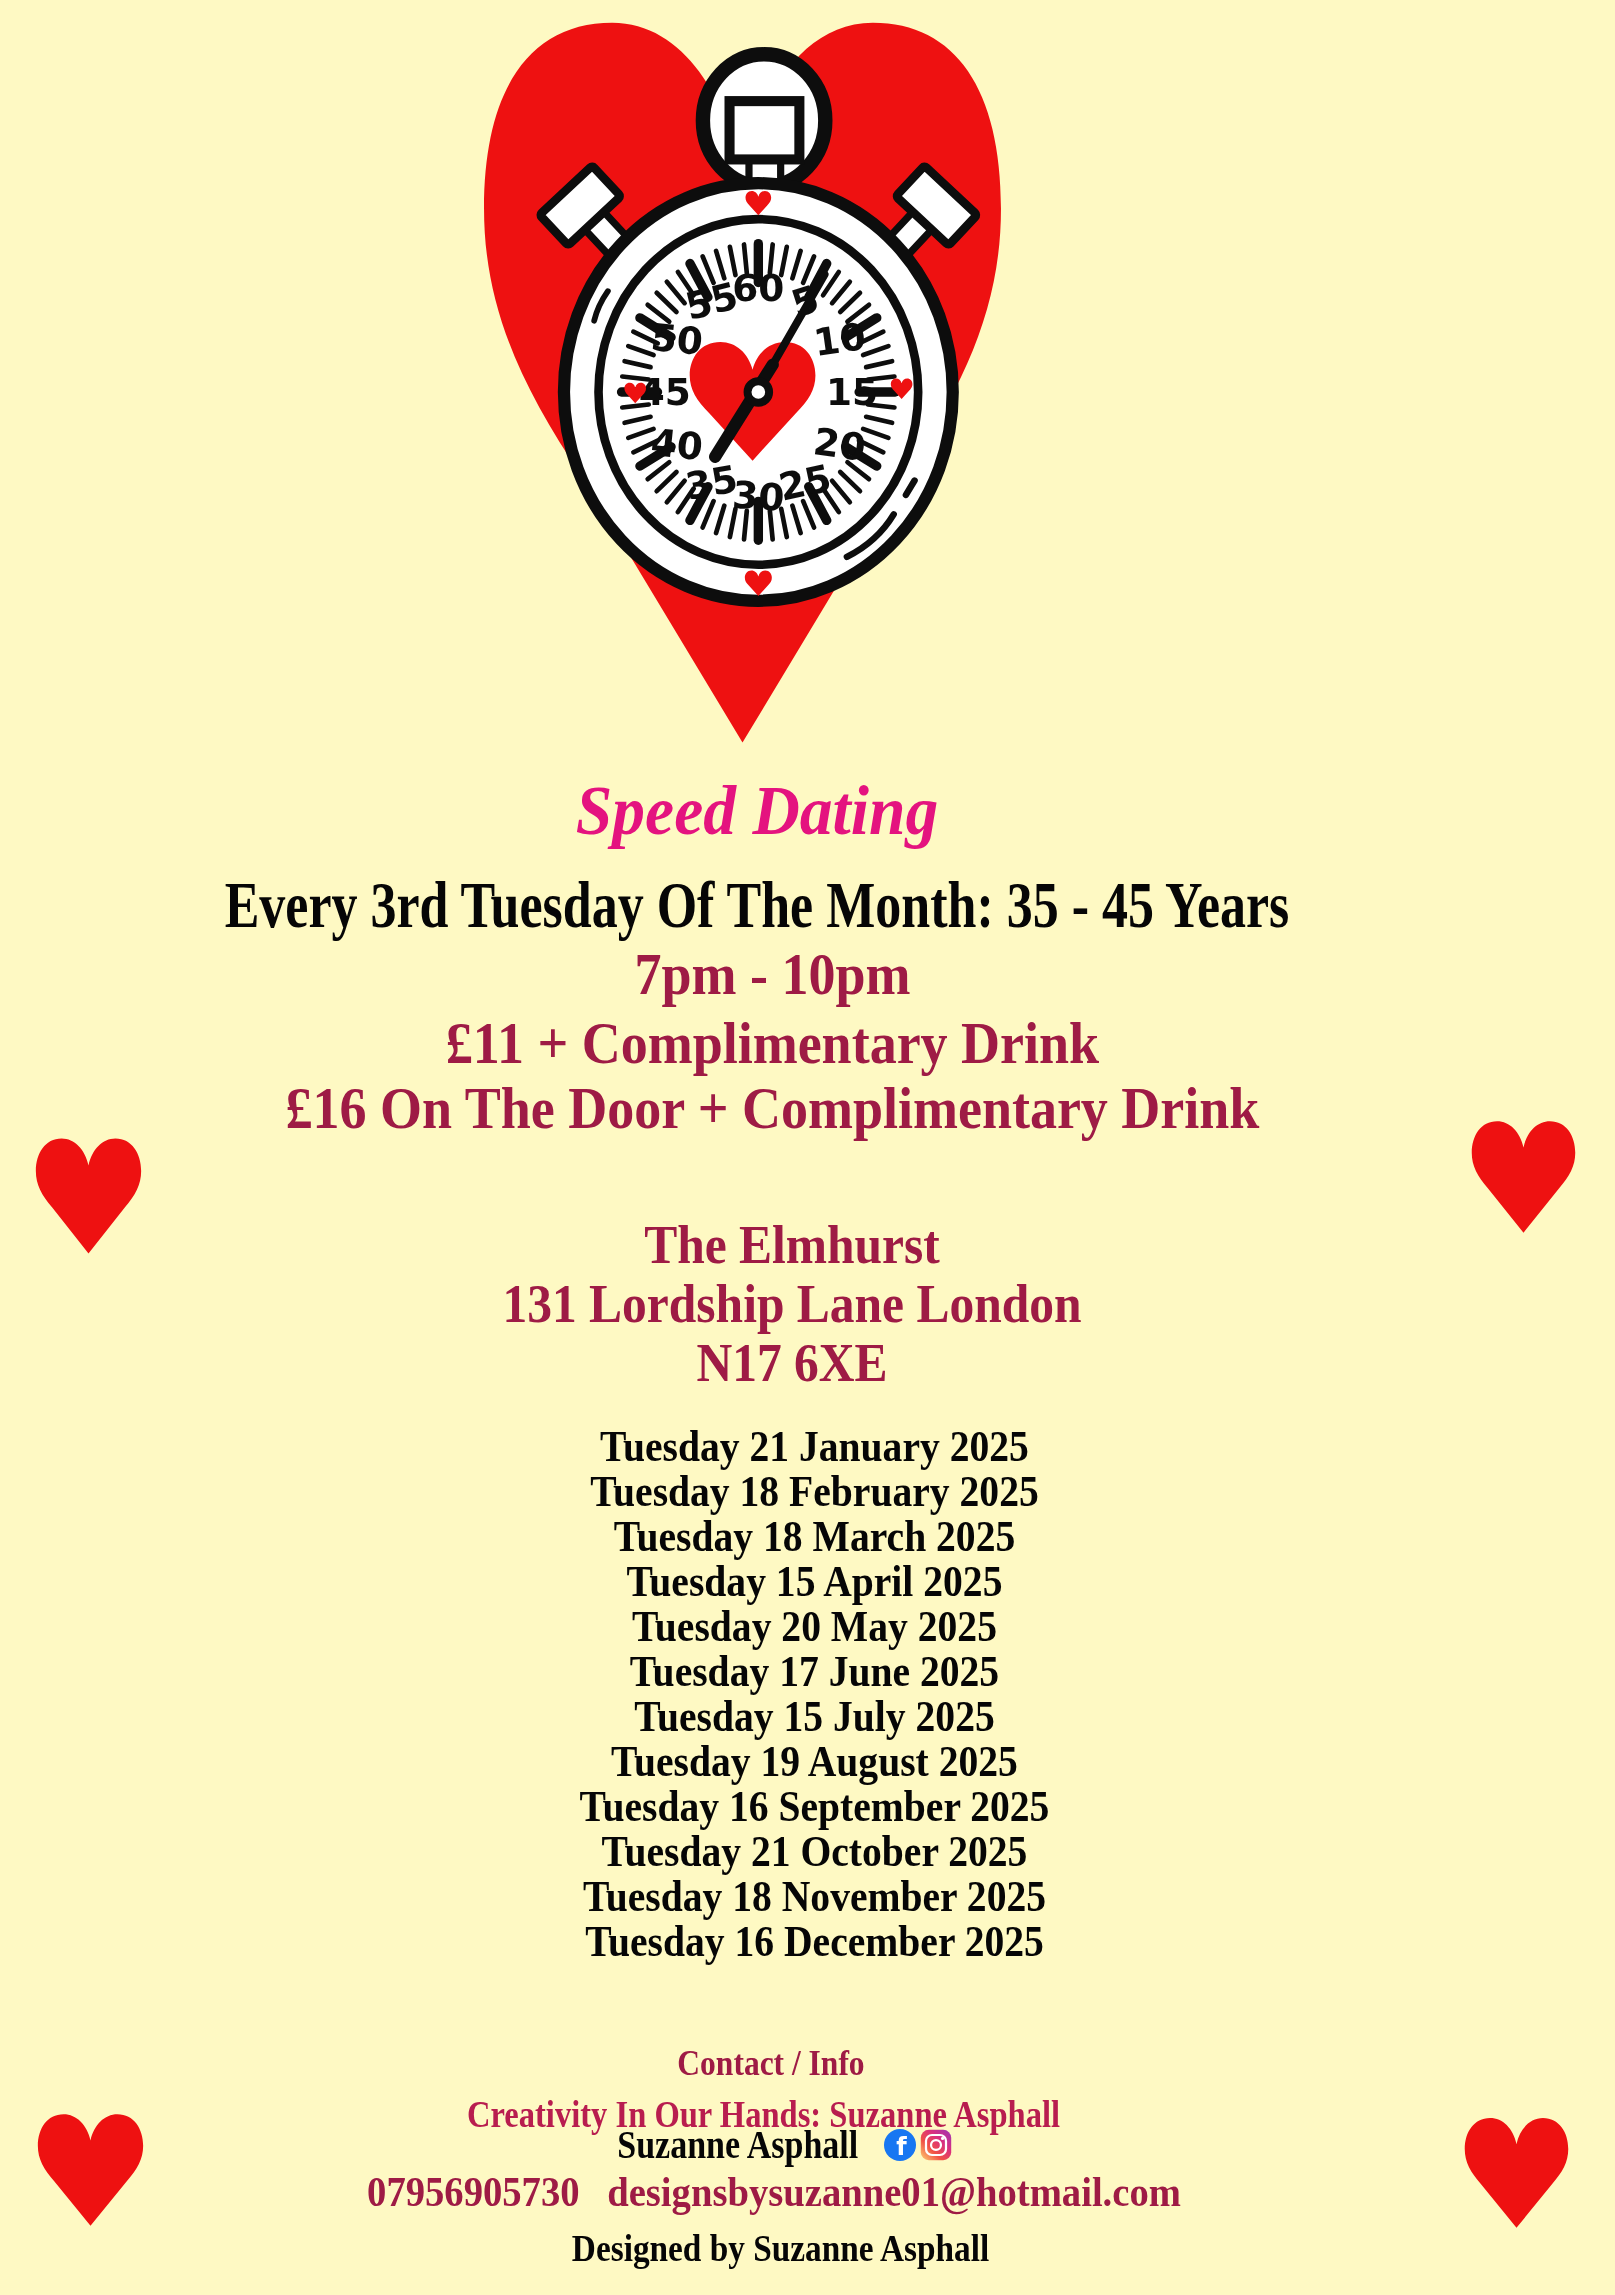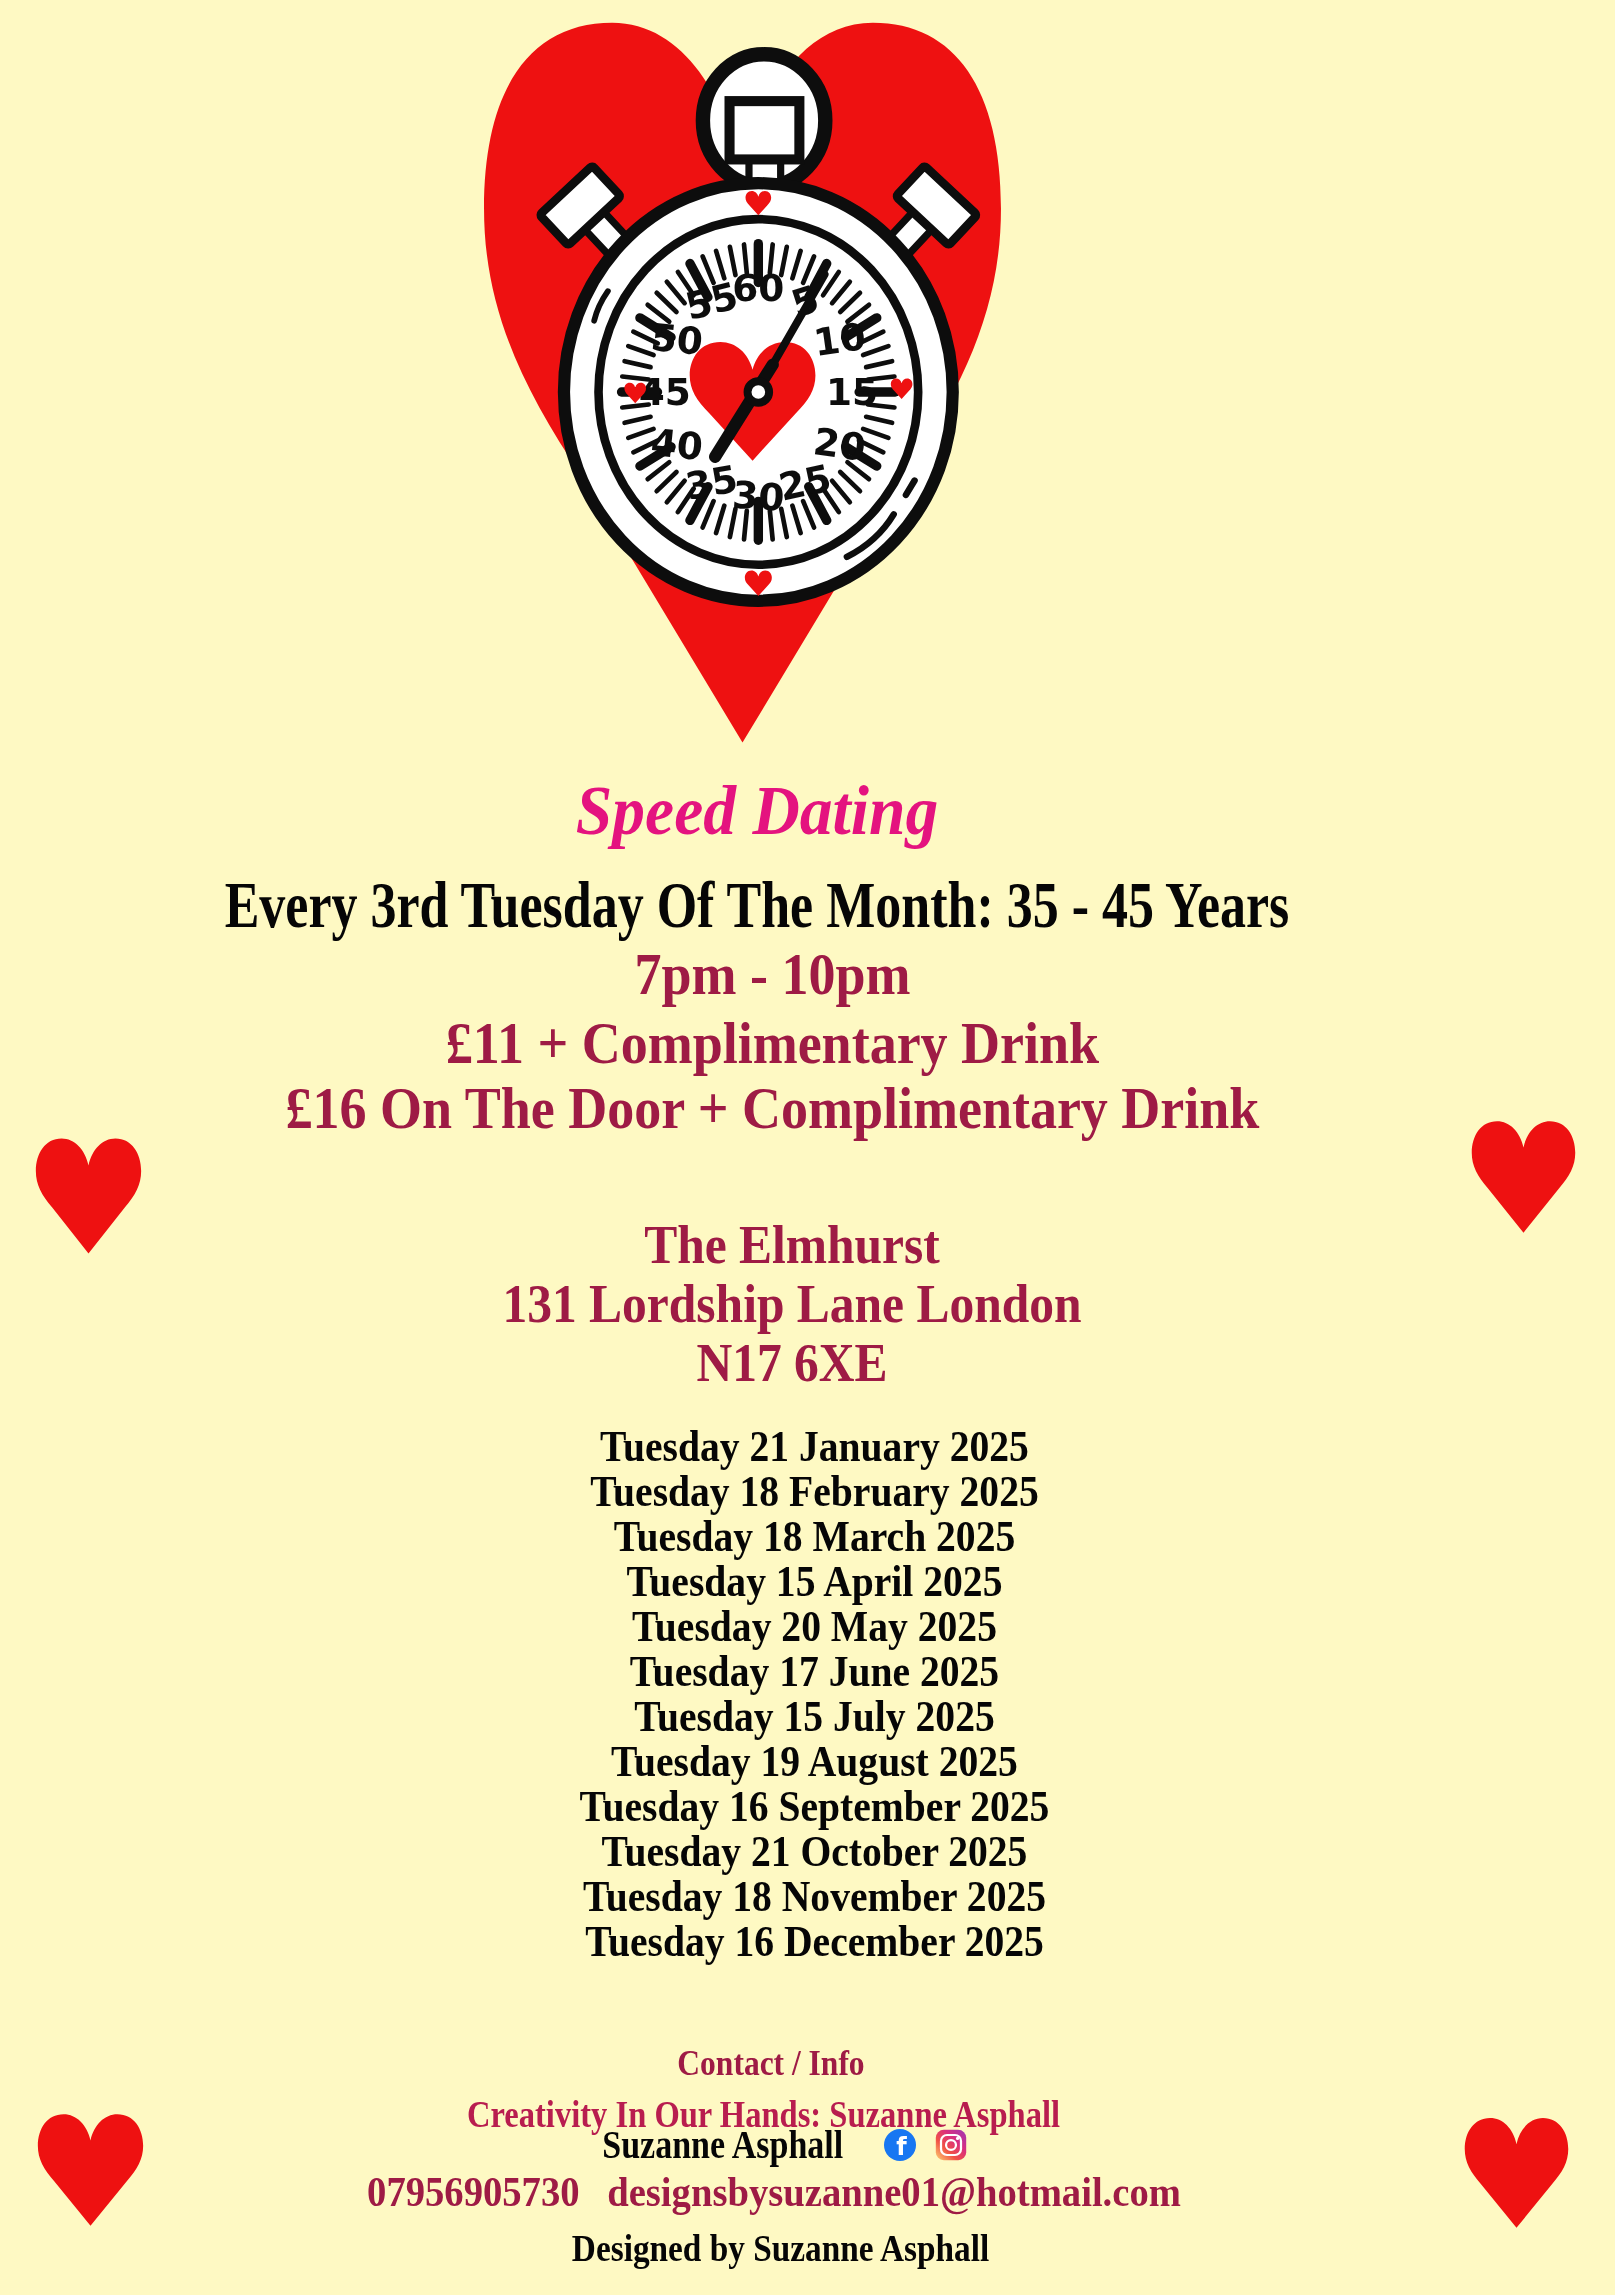--- a/index.html
+++ b/index.html
@@ -18,21 +18,21 @@
   .sx95{transform:scaleX(0.95);}
   .title{font-size:69px;font-style:italic;top:772px;width:1514px;}
   .schedule{font-size:65px;top:868px;width:1514px;}
   .time{font-size:60px;top:940px;width:1545px;}
   .price1{font-size:60px;top:1009px;width:1545px;}
   .price2{font-size:60px;top:1074px;width:1545px;}
   .venue{top:1215px;width:1584px;line-height:59px;font-size:55px;}
   .dates{top:1424px;left:14.4px;width:1601px;line-height:45px;font-size:45px;color:#060606;}
   .contact-heading{font-size:35px;top:2044px;width:1542px;}
   .brand{font-size:37px;top:2093px;width:1527px;}
-  .name-row{top:2121px;left:0;width:1548px;display:flex;align-items:center;justify-content:center;gap:19px;}
+  .name-row{top:2121px;left:0;width:1548px;display:flex;align-items:center;justify-content:center;gap:4px;}
   .name-row .nm{font-size:40px;font-weight:bold;display:inline-block;transform:scaleX(0.85);}
   .sicon{width:32px;height:32px;display:block;}
   .phone-row{top:2168px;left:0;width:1548px;display:flex;justify-content:center;gap:30px;
              font-size:42px;font-weight:bold;color:var(--maroon);transform:scaleX(0.92);}
   .credit{font-size:37px;top:2227px;width:1561px;}
   .heart-red{fill:var(--heart-red);}
   .wline{stroke:#0d0d0d;fill:none;}
   .wfill{fill:#ffffff;stroke:#0d0d0d;}
   .dialnum{font-family:"DejaVu Sans","Liberation Sans",sans-serif;font-weight:bold;
            font-size:52px;fill:#0d0d0d;text-anchor:middle;dominant-baseline:central;}

